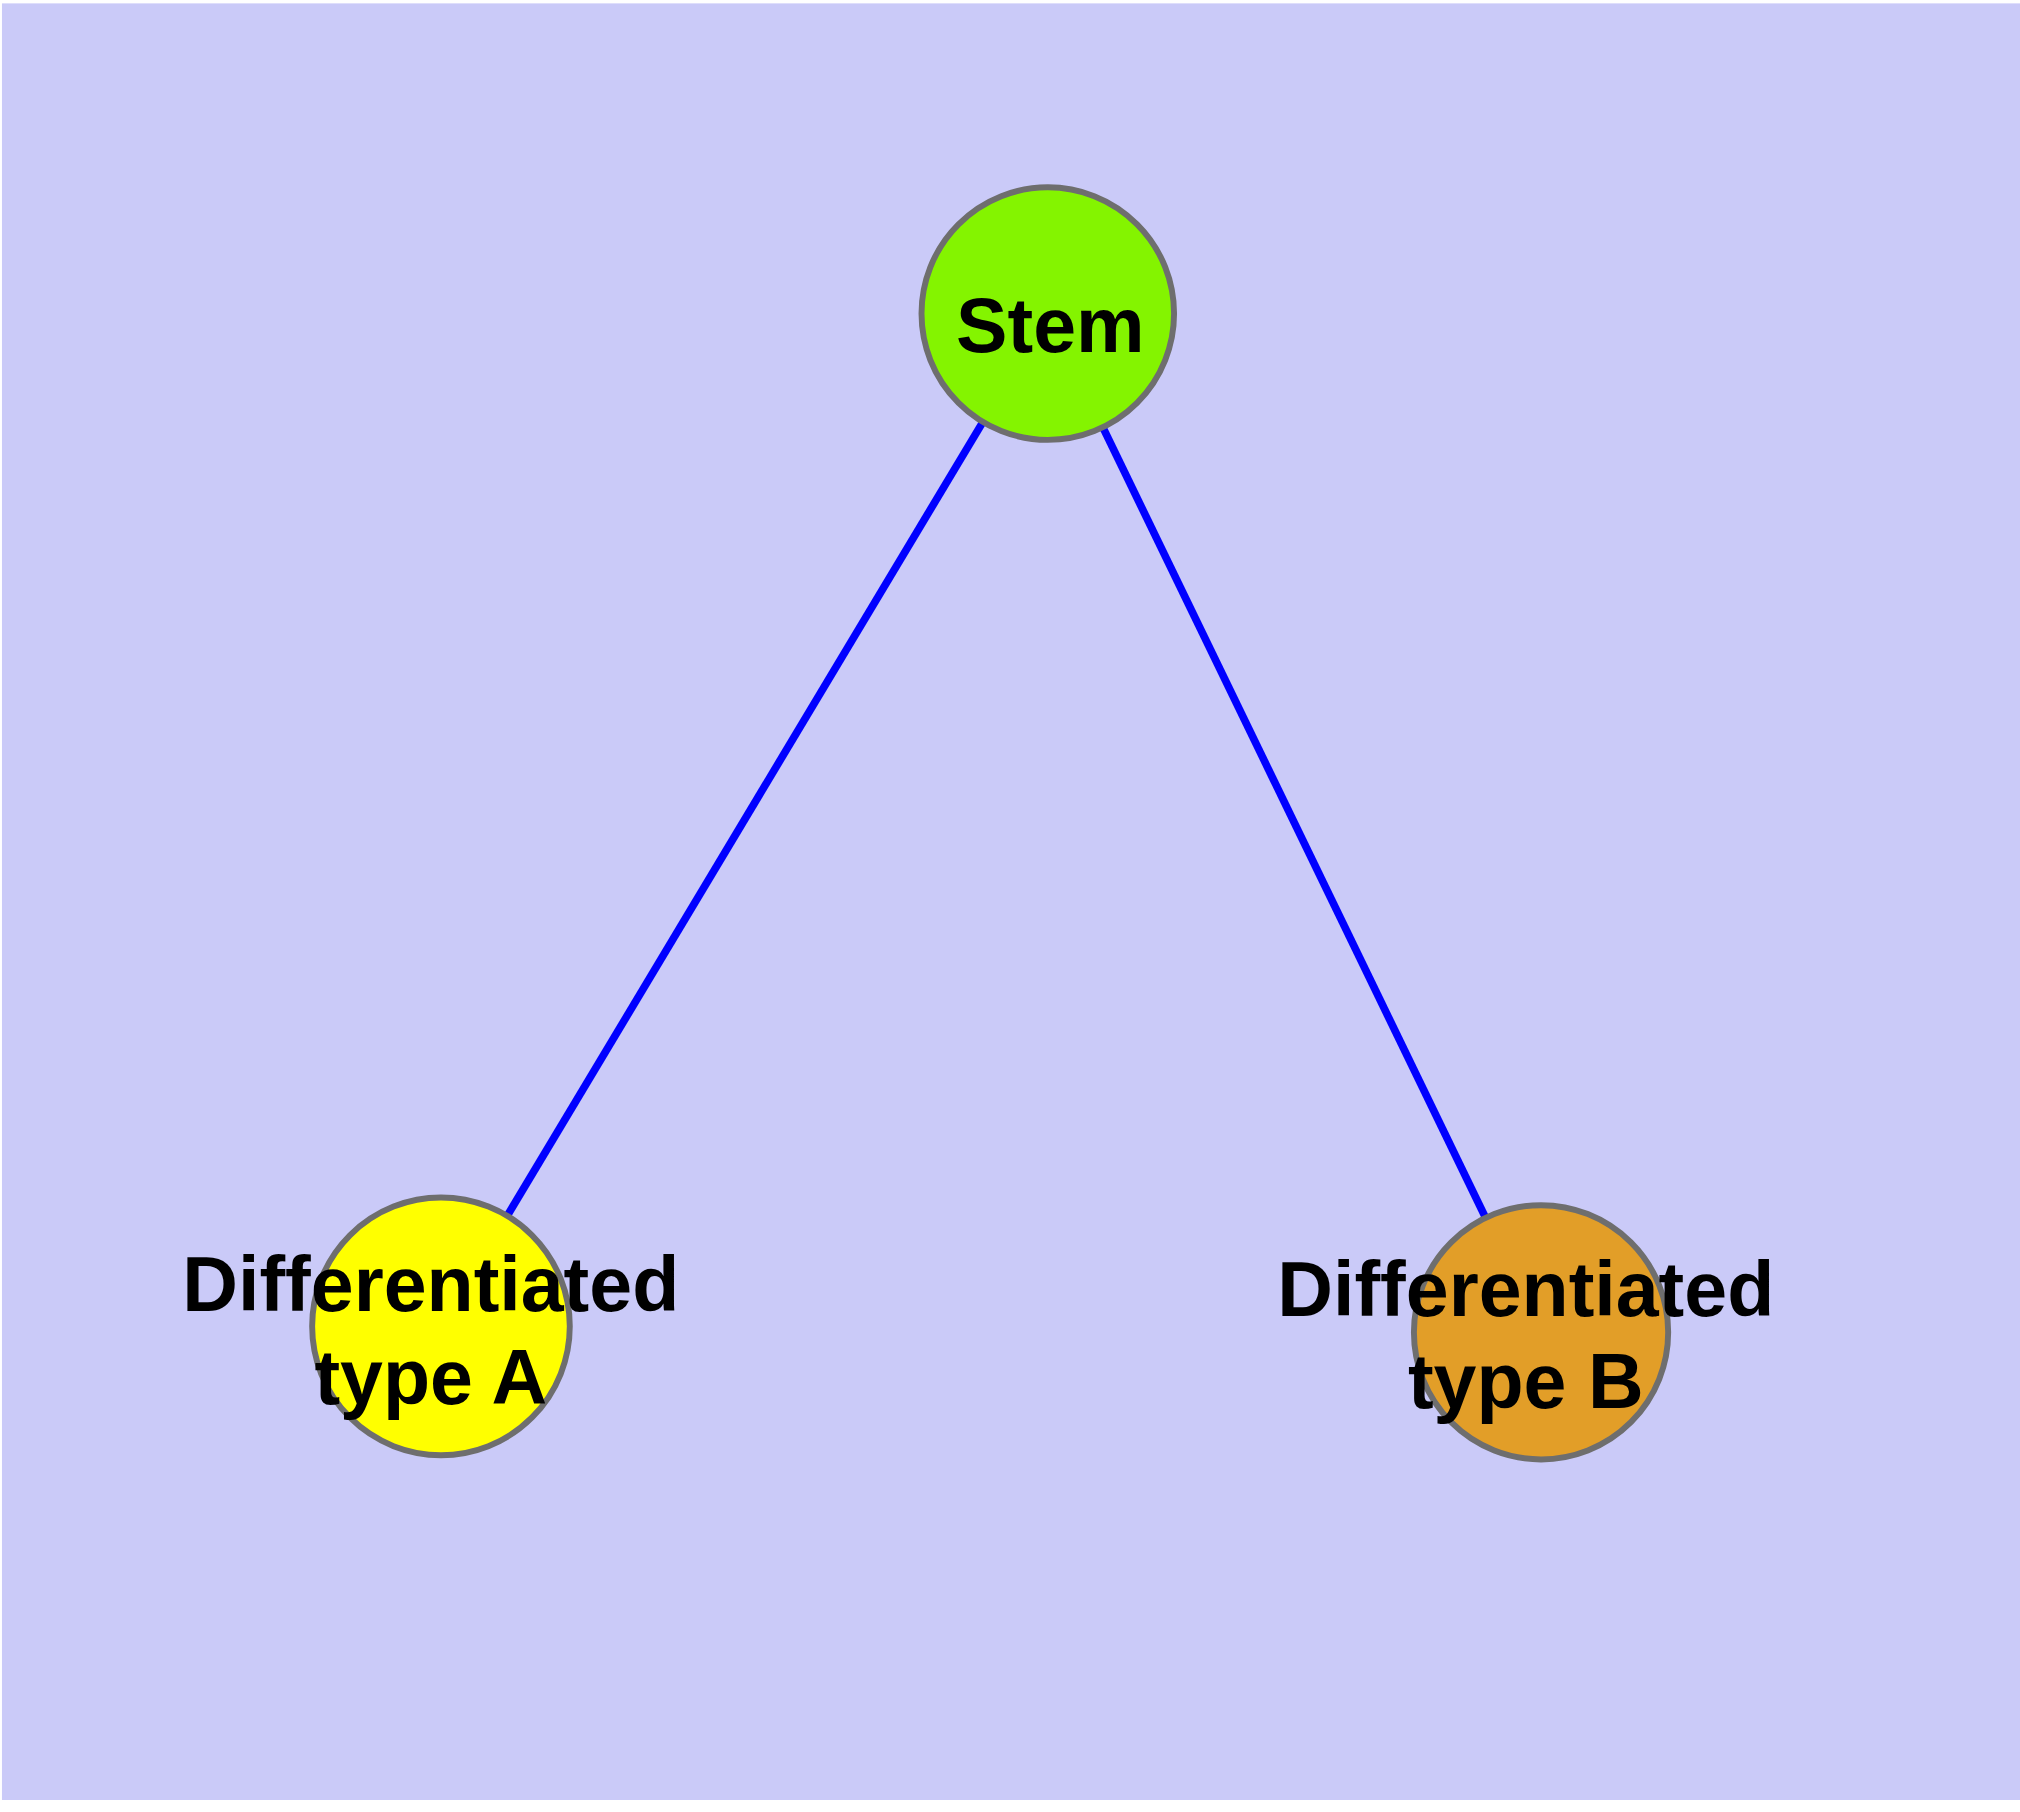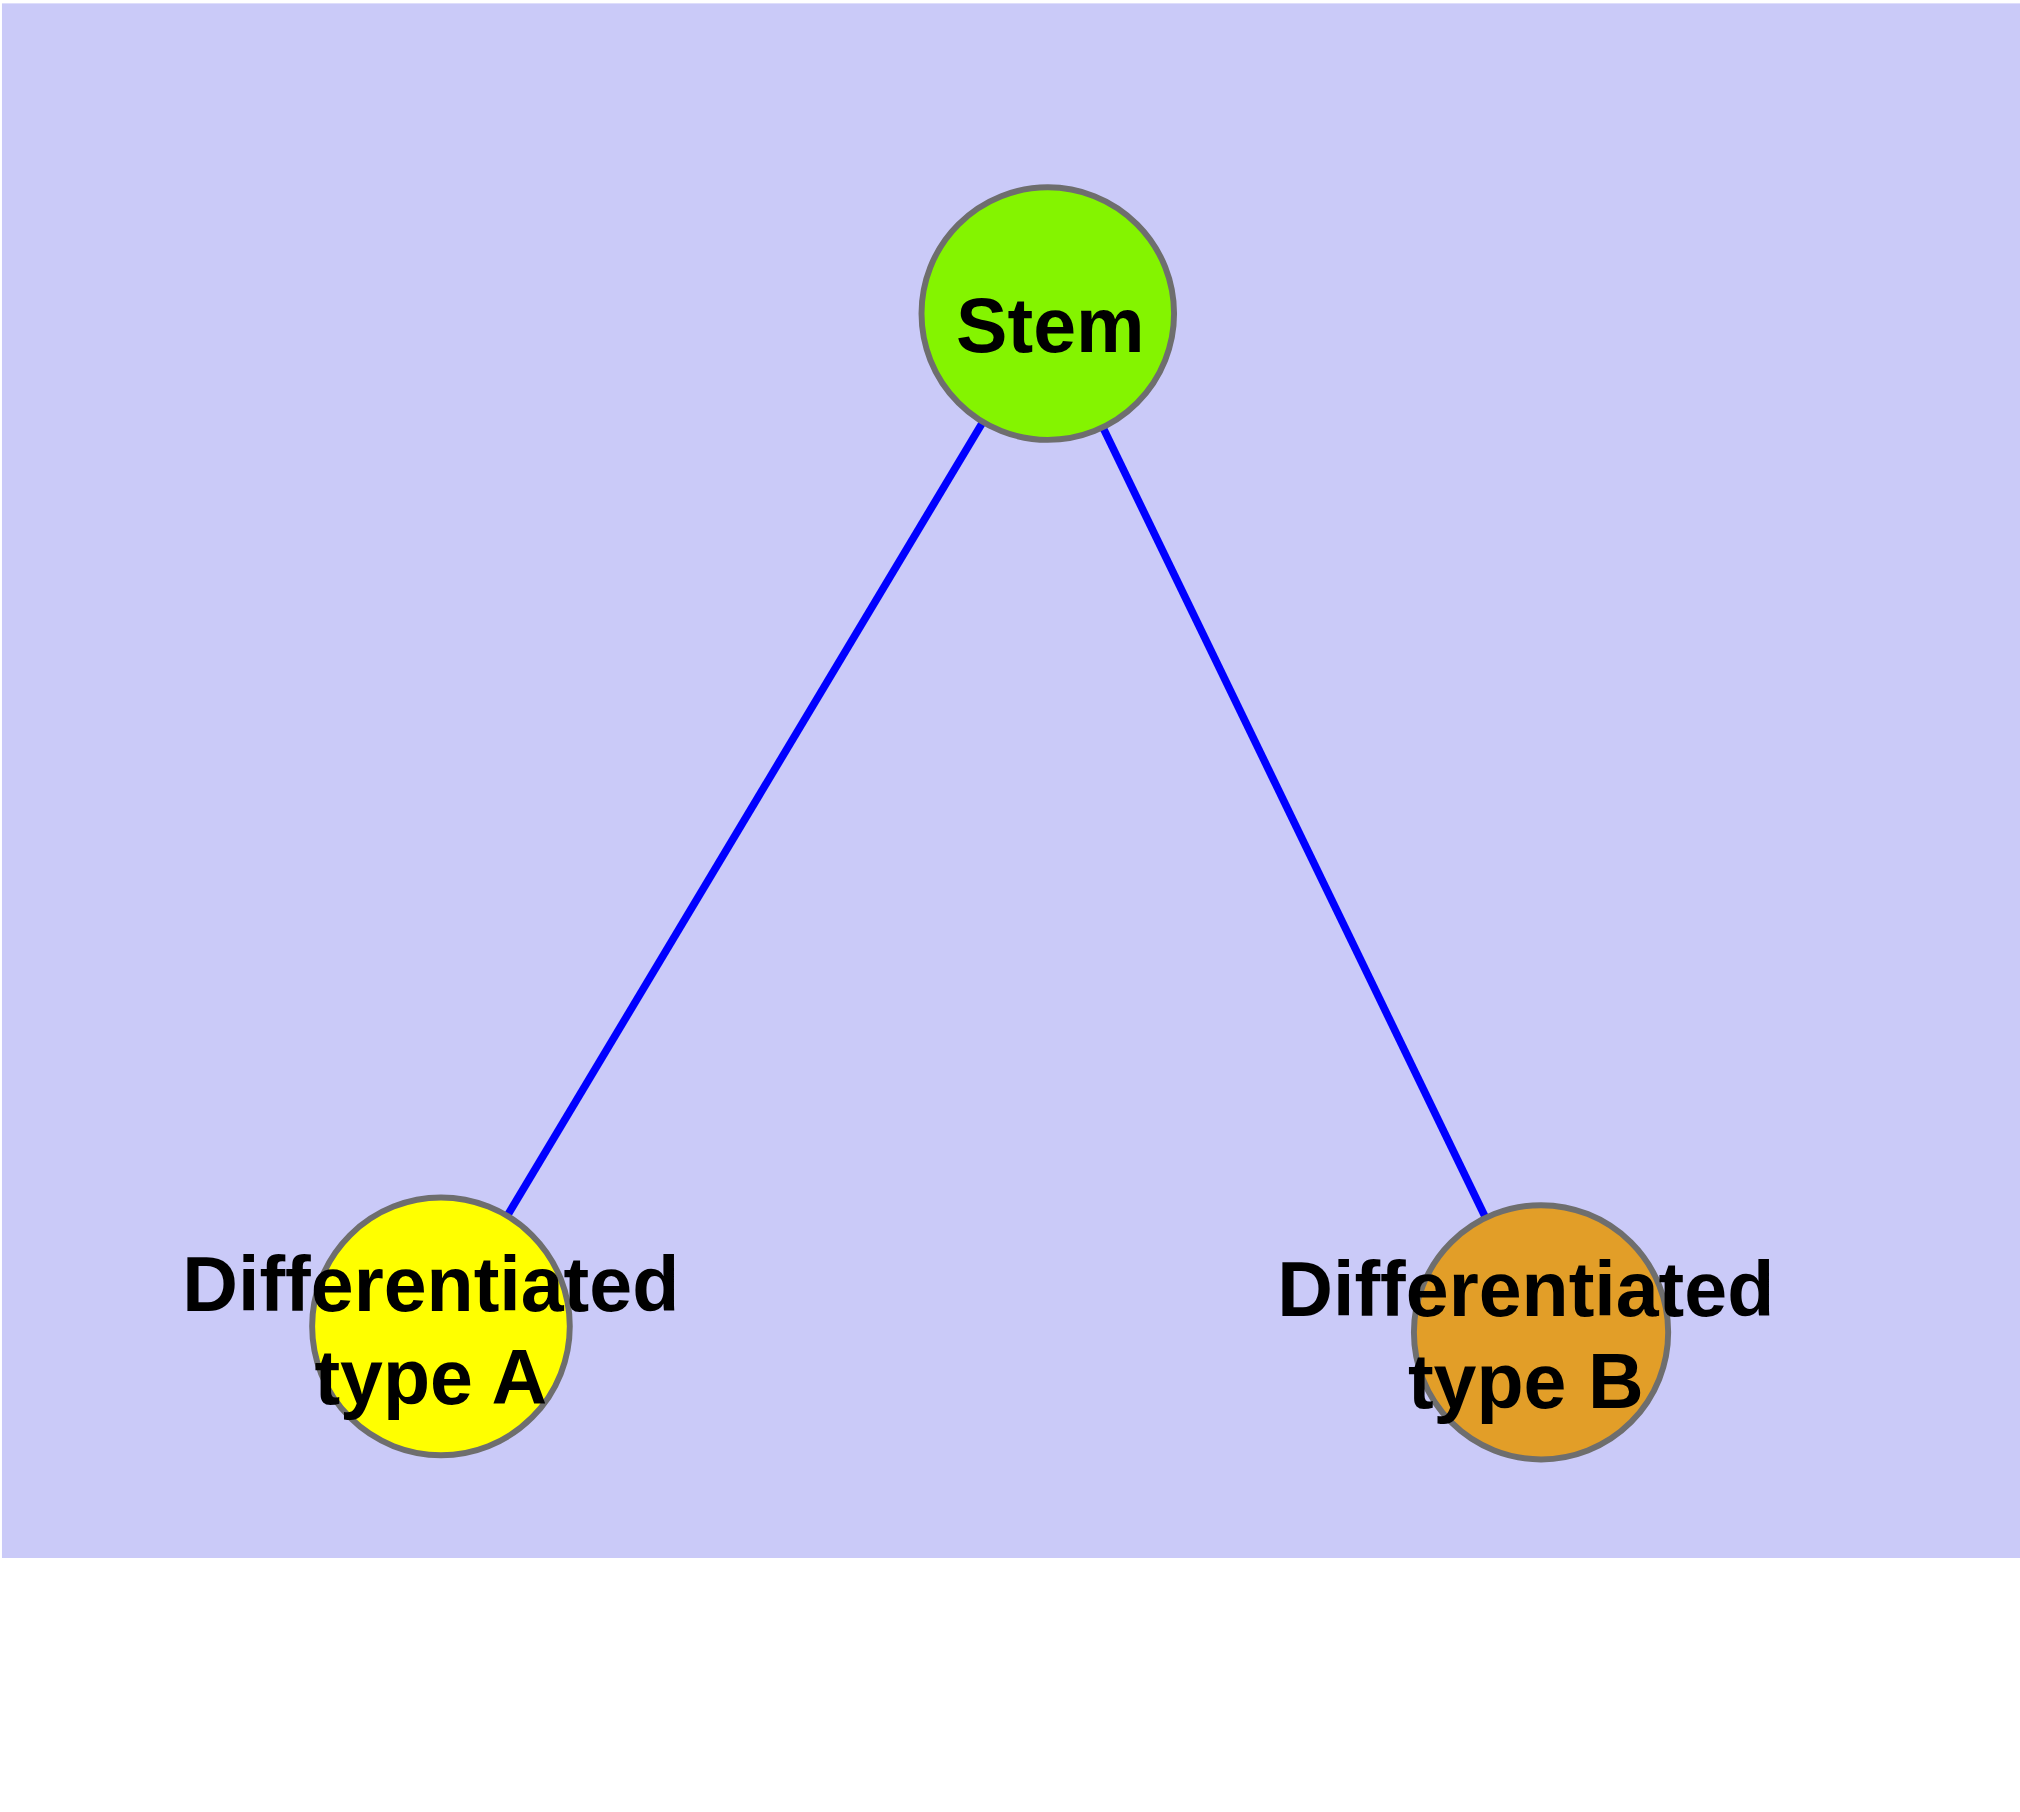--- a/index.html
+++ b/index.html
@@ -3,21 +3,21 @@
 <meta charset="utf-8">
 <style>
   html, body {
     margin: 0;
     padding: 0;
     background: #ffffff;
   }
   #stage {
     position: relative;
     width: 2021px;
-    height: 1558px;
+    height: 1800px;
     background: #ffffff;
     overflow: hidden;
     font-family: "Liberation Sans", sans-serif;
   }
   svg { display: block; }
   .node-label {
     font-family: "Liberation Sans", "DejaVu Sans", sans-serif;
     font-weight: bold;
     font-size: 91px;
     fill: #000000;

